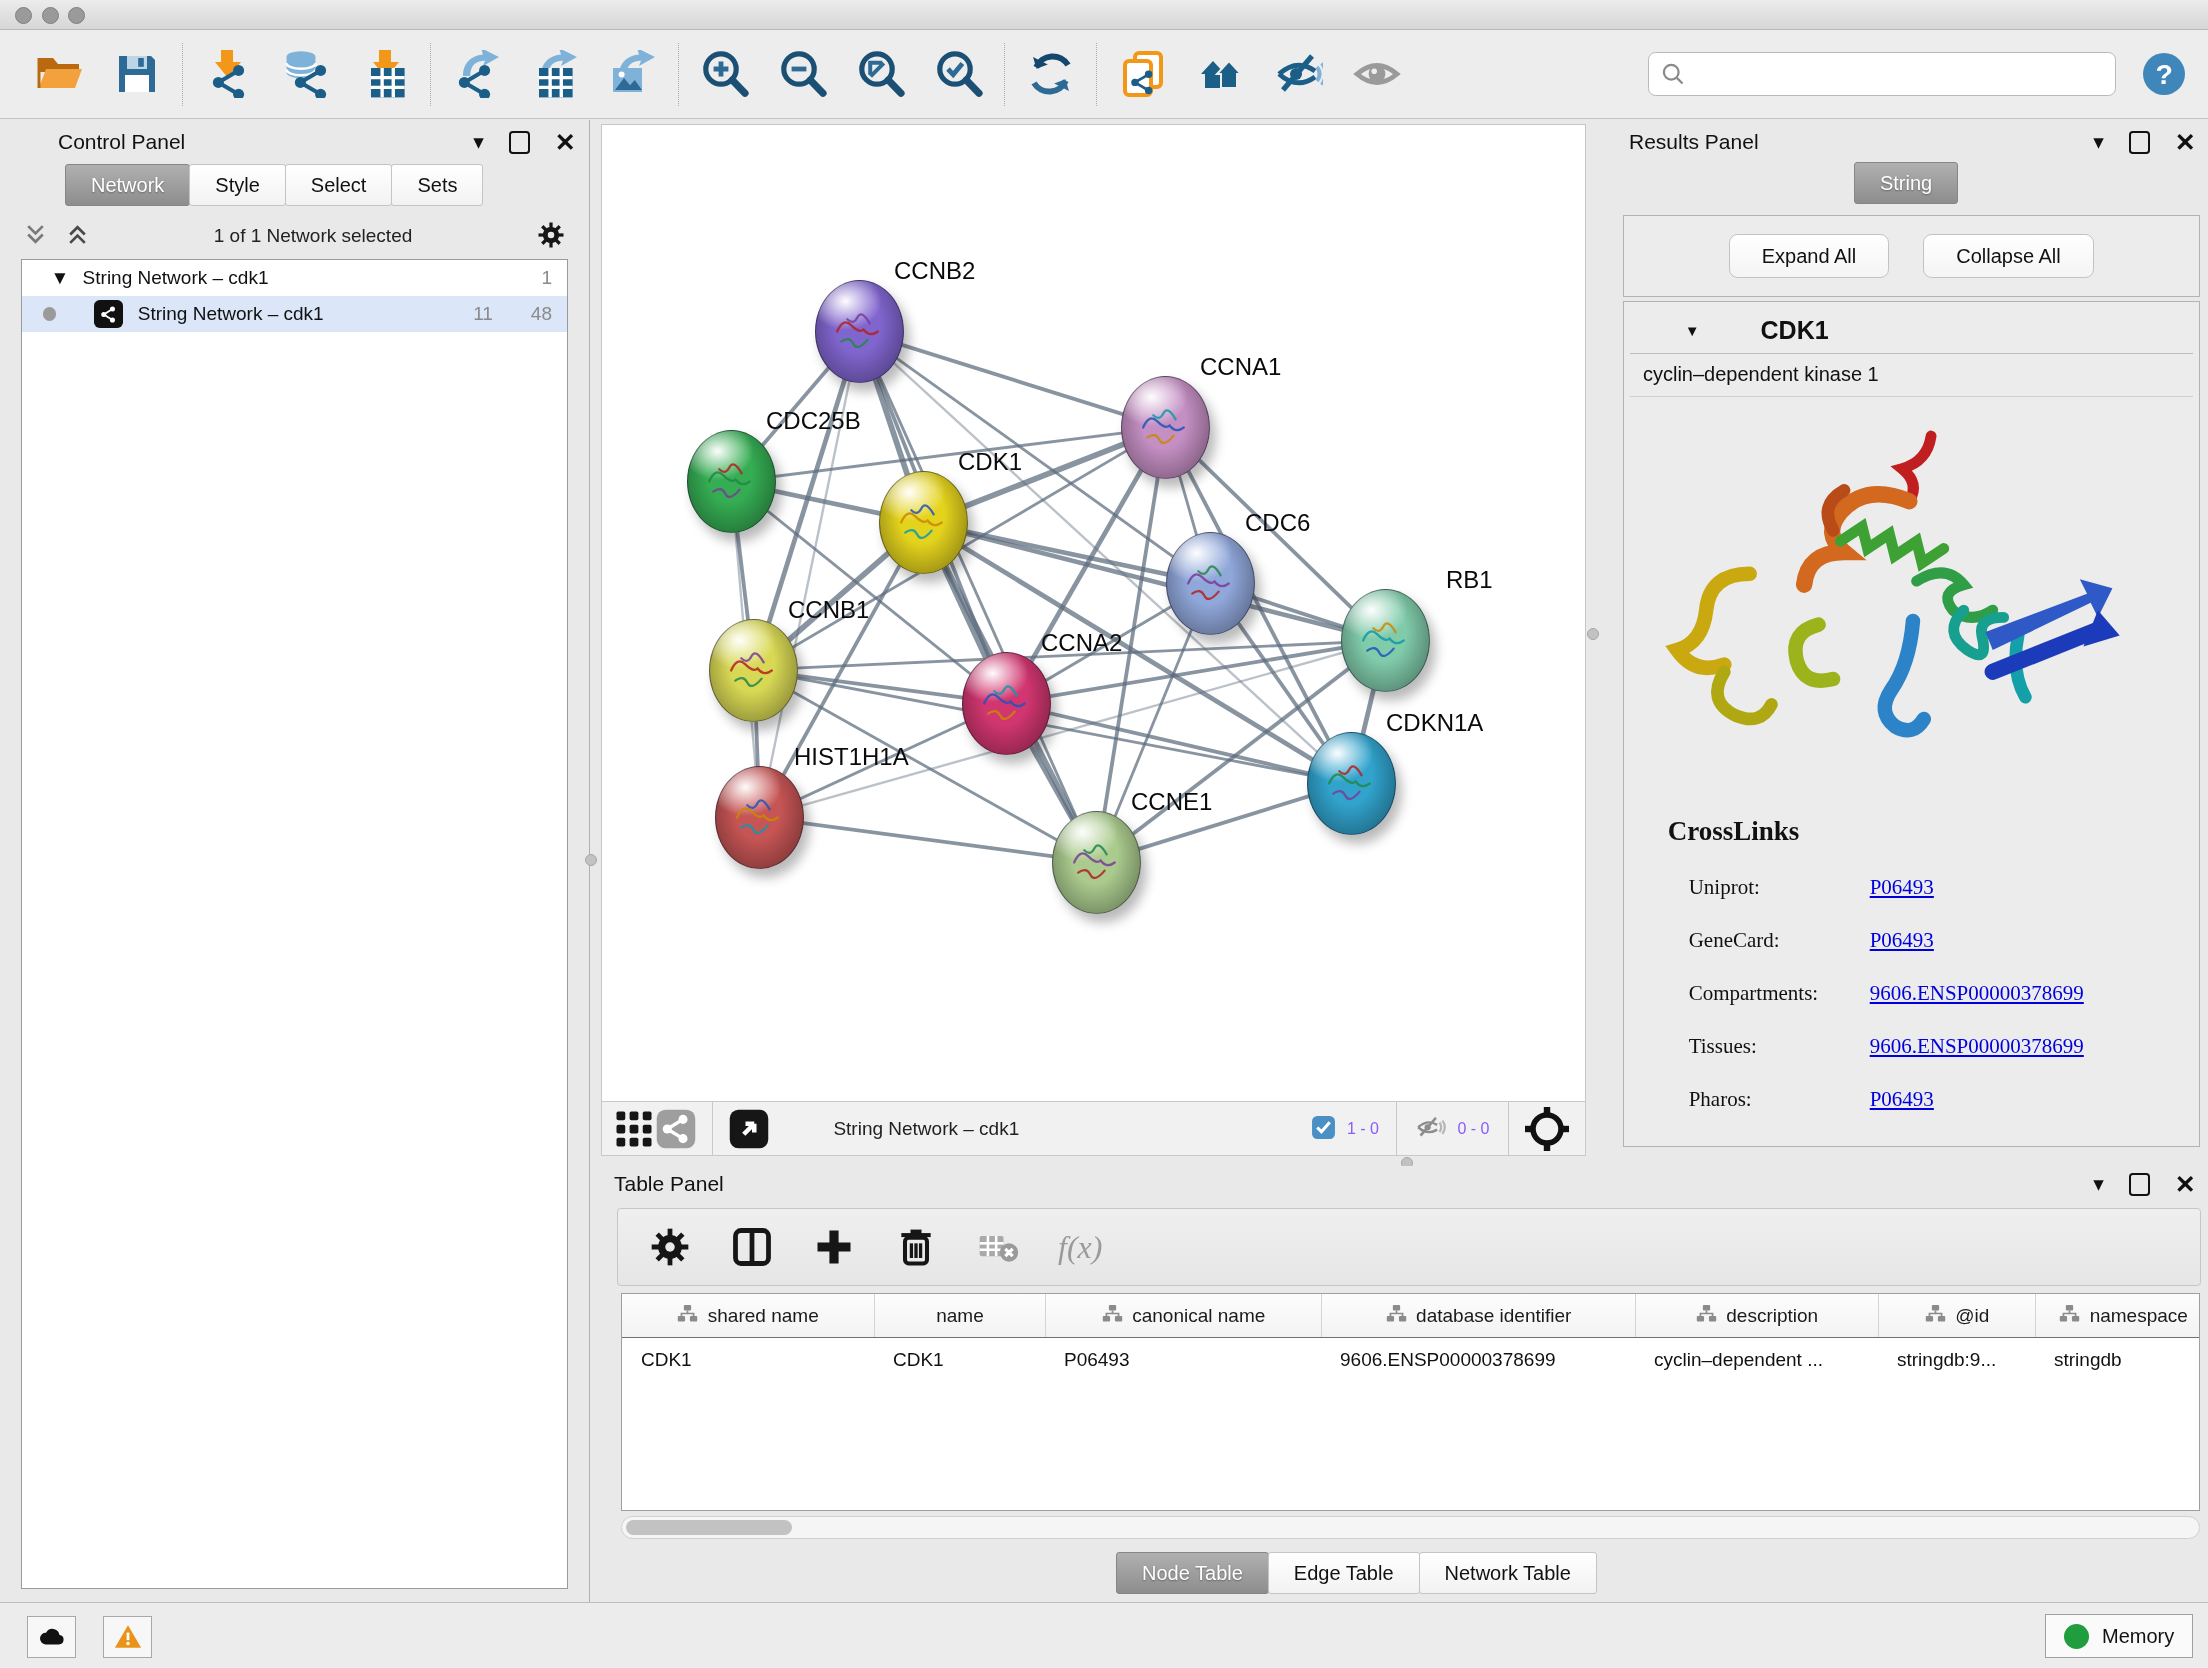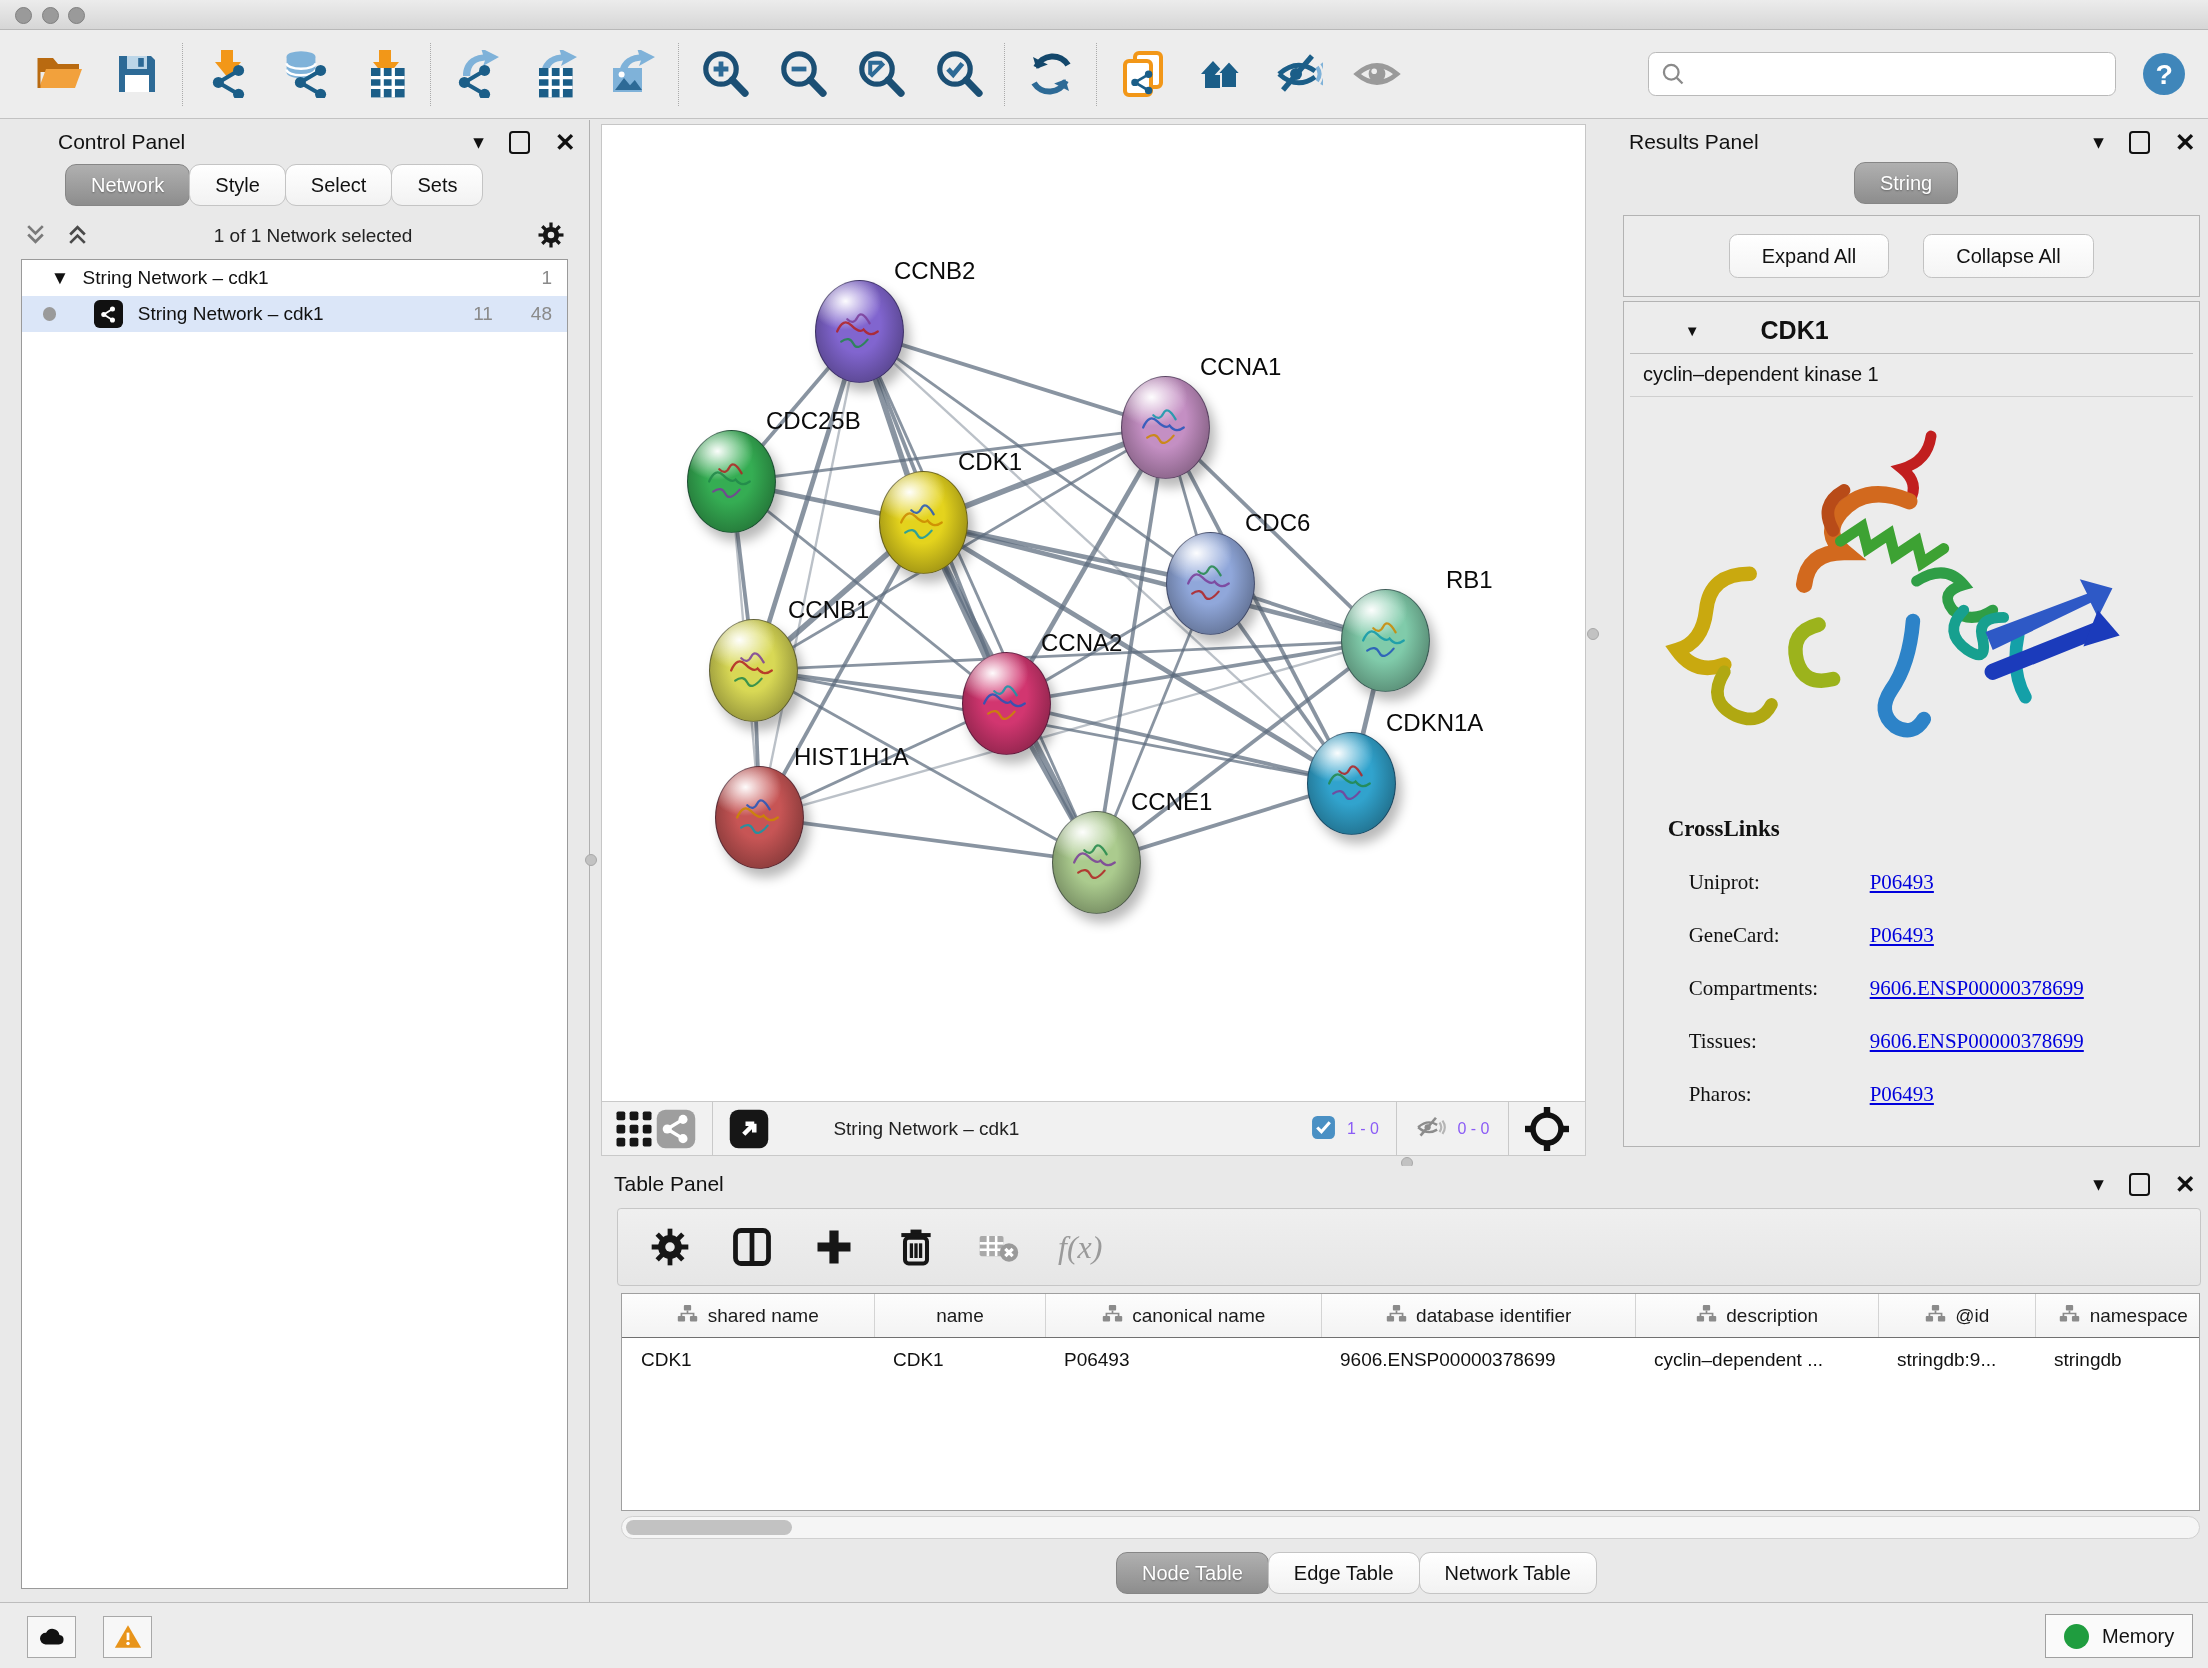--- a/index.html
+++ b/index.html
@@ -25,21 +25,21 @@
   .search-wrap input{width:100%;height:100%;border:1px solid #b9b9b9;border-radius:7.6px;
     background:#fff;padding:0 11.4px 0 44px;font-size:19px;outline:none;}
   .search-glass{position:absolute;left:11.4px;top:8.6px;}
   .help-btn{width:42px;height:42px;border-radius:50%;background:#3f86ba;color:#fff;
     display:flex;align-items:center;justify-content:center;font-size:28.5px;font-weight:bold;}
   
   .panel-title{font-size:21px;color:#111;}
   .panel-ctl{display:flex;align-items:center;gap:25px;font-size:21px;color:#111;}
   .panel-ctl .sq{width:21px;height:23px;border:2.4px solid #111;border-radius:3.8px;}
   .tab{display:inline-flex;align-items:center;justify-content:center;height:42px;padding:0 25px;
-    border:1px solid #c4c4c4;background:linear-gradient(#ffffff,#f2f2f2);border-radius:11px;
+    border:1px solid #c4c4c4;background:linear-gradient(#ffffff,#f2f2f2);border-radius:3px;
     font-size:20px;color:#111;margin-right:-1px;cursor:pointer;white-space:nowrap;}
   .tab.sel{background:linear-gradient(#b0b0b0,#8d8d8d);color:#fff;border-color:#868686;
     text-shadow:0 1px 1.9px rgba(0,0,0,.35);}
   
   .control-panel{position:absolute;left:0;top:120px;width:590px;height:1482px;
     border-right:1px solid #b0b0b0;background:#e9e9e9;}
   .cp-head{position:absolute;left:17px;right:13.3px;top:7.6px;display:flex;align-items:center;margin-left:41px;}
   .cp-tabs{position:absolute;left:65px;top:44px;}
   .cp-subrow{position:absolute;left:23px;right:23px;top:95px;height:42px;display:flex;align-items:center;}
   .cp-status{flex:1;text-align:center;font-size:19px;color:#222;}
@@ -75,21 +75,21 @@
     border:1px solid #c2c2c2;border-radius:8.6px;font-size:20px;display:flex;align-items:center;cursor:pointer;}
   .rp-box2{position:absolute;left:21px;right:9.5px;top:181px;height:846px;background:#ececec;
     border:1px solid #b3b3b3;}
   .rp-entry-head{position:absolute;left:5.7px;right:5.7px;top:5.7px;height:46px;border-bottom:1px solid #bdbdbd;
     display:flex;align-items:center;}
   .rp-entry-name{font-size:25px;font-weight:bold;}
   .rp-desc{position:absolute;left:5.7px;right:5.7px;top:51px;height:44px;border-bottom:1px solid #cfcfcf;
     display:flex;align-items:center;padding-left:13.3px;font-size:20px;}
   .rp-img{position:absolute;left:17px;top:105px;}
   .xl{position:absolute;left:5.7px;right:5.7px;top:514px;font-family:"Liberation Serif",serif;}
-  .xl-title{font-size:23px;font-weight:bold;padding-left:38px;}
+  .xl-title{font-size:27px;font-weight:bold;padding-left:38px;}
   .xl-row{display:flex;padding-left:59px;margin-top:28px;font-size:21px;}
   .xl-label{width:181px;color:#111;}
   .xl-link{color:#0000dd;text-decoration:underline;cursor:pointer;}
   
   .table-panel{position:absolute;left:591px;top:1166px;width:1618px;height:436px;background:#e9e9e9;}
   .tp-head{position:absolute;left:23px;right:13.3px;top:3.8px;display:flex;align-items:center;}
   .tp-toolbar{position:absolute;left:26px;right:7.6px;top:42px;height:78px;background:linear-gradient(#efefef,#e6e6e6);
     border:1px solid #c6c6c6;border-radius:3.8px;display:flex;align-items:center;gap:38px;padding-left:30px;}
   .tp-toolbar .icon-btn{width:44px;height:44px;}
   .fx{font-family:"Liberation Serif",serif;font-style:italic;font-size:32px;color:#9a9a9a;}

